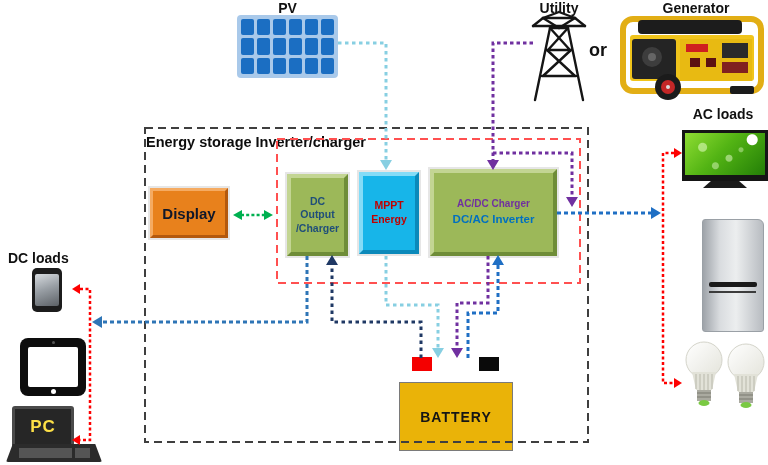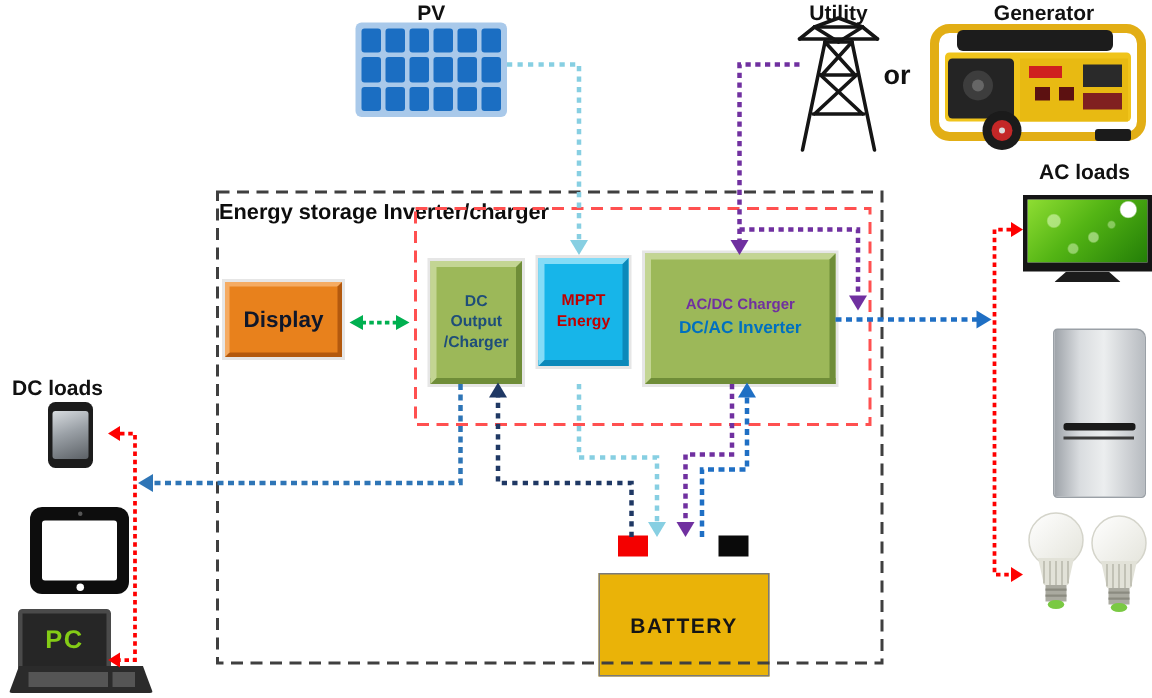--- a/index.html
+++ b/index.html
@@ -18,21 +18,21 @@
   .box3d{position:absolute;box-sizing:border-box;display:flex;flex-direction:column;
          align-items:center;justify-content:center;text-align:center;
          box-shadow:0 0 0 2px rgba(210,210,210,.55);}
   .green{background:#9cb859;border:4px solid;border-color:#c3d593 #6f8d38 #6f8d38 #c3d593;}
   .cyan{background:#17b5e9;border:4px solid;border-color:#84dcf7 #0b89ba #0b89ba #84dcf7;}
   .orange{background:#e8811c;border:3px solid;border-color:#f5ab62 #b3590e #b3590e #f5ab62;}
   .display-box{left:150px;top:188px;width:78px;height:50px;}
   .display-box span{color:#0f172a;font-size:15px;font-weight:bold;}
   .dcout-box{left:287px;top:174px;width:61px;height:82px;}
   .dcout-box div{color:#1f4e79;font-size:10.5px;font-weight:bold;line-height:1.3;}
-  .mppt-box{left:359px;top:172px;width:60px;height:72px;}
+  .mppt-box{left:359px;top:172px;width:60px;height:82px;}
   .mppt-box div{color:#c00000;font-size:10.5px;font-weight:bold;line-height:1.3;}
   .inv-box{left:430px;top:169px;width:127px;height:87px;}
   .inv-box .l1{color:#7030a0;font-size:10px;font-weight:bold;line-height:1.55;}
   .inv-box .l2{color:#0070c0;font-size:11.5px;font-weight:bold;line-height:1.55;}
 
   
   .battery-body{position:absolute;left:399px;top:382px;width:112px;height:67px;background:#eab308;
       border:1px solid #7a7a7a;display:flex;align-items:center;justify-content:center;}
   .battery-label{font-size:14px;font-weight:600;color:#151515;letter-spacing:1px;}
   .term{position:absolute;width:20px;height:14px;top:357px;}
@@ -69,21 +69,21 @@
   
   .phone{position:absolute;left:32px;top:268px;width:30px;height:44px;background:#1c1c1c;border-radius:5px;}
   .phone .scr{position:absolute;left:3px;right:3px;top:6px;bottom:6px;border-radius:2px;
       background:linear-gradient(160deg,#d8dce0 0%,#9aa0a6 45%,#5c6166 100%);}
   .tablet{position:absolute;left:20px;top:338px;width:66px;height:58px;background:#0d0d0d;border-radius:8px;}
   .tablet .scr{position:absolute;left:8px;right:8px;top:9px;bottom:9px;background:#fff;border-radius:2px;}
   .tablet .cam{position:absolute;left:50%;top:3px;width:3px;height:3px;margin-left:-1px;border-radius:50%;background:#555;}
   .tablet .home{position:absolute;left:50%;bottom:2px;width:5px;height:5px;margin-left:-2px;border-radius:50%;background:#fff;}
   .laptop-screen{position:absolute;left:12px;top:406px;width:56px;height:36px;background:#262626;
       border:3px solid #4a4a4a;border-radius:3px;display:flex;align-items:center;justify-content:center;}
-  .laptop-screen span{color:#84cc16;font-size:17px;font-weight:bold;letter-spacing:1px;}
+  .laptop-screen span{color:#fde047;font-size:17px;font-weight:bold;letter-spacing:1px;}
   .laptop-base{position:absolute;left:6px;top:444px;width:96px;height:18px;background:#2b2b2b;border-radius:2px;
       clip-path:polygon(7% 0,93% 0,100% 100%,0 100%);}
   .laptop-base .keys{position:absolute;left:14%;top:22%;width:55%;height:55%;background:#555;}
   .laptop-base .pad{position:absolute;left:72%;top:22%;width:16%;height:55%;background:#555;}
 
   svg.overlay{position:absolute;left:0;top:0;z-index:10;pointer-events:none;}
 </style>
 </head>
 <body>
 

